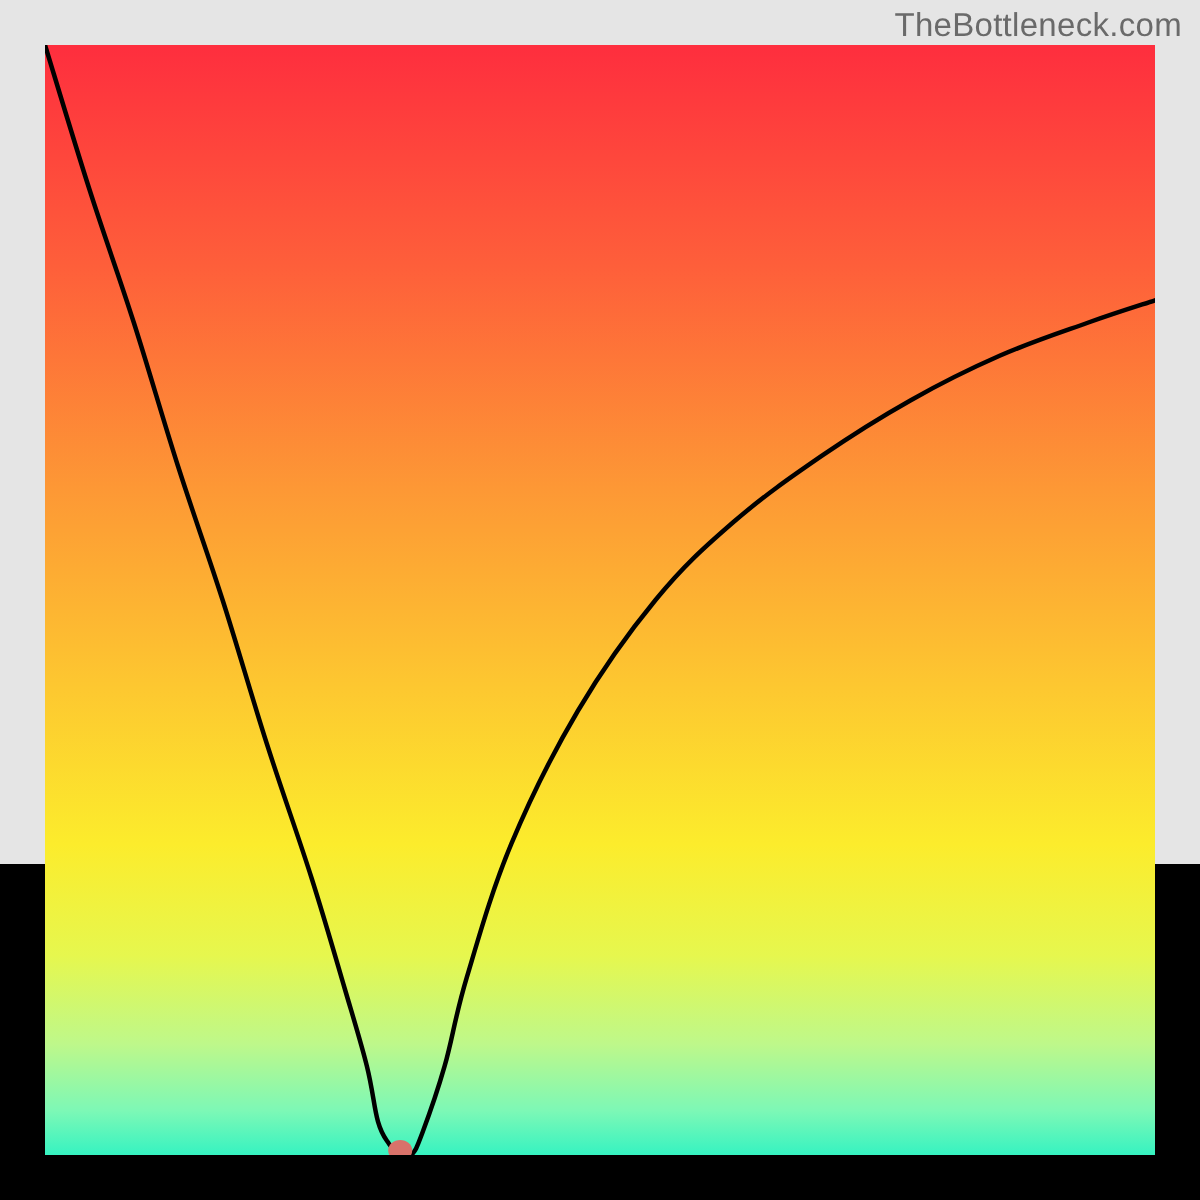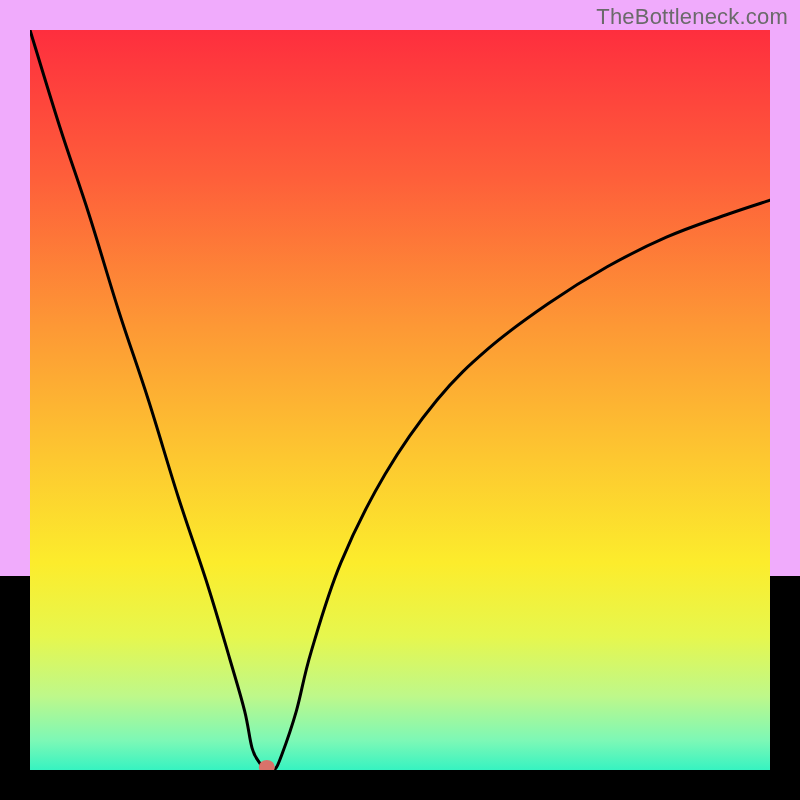--- a/index.html
+++ b/index.html
@@ -8,21 +8,21 @@
     width: 800px;
     height: 800px;
     background: #000;
     font-family: Arial, Helvetica, sans-serif;
     overflow: hidden;
   }
   .frame {
     position: relative;
     width: 800px;
     height: 576px;
-    background: #f0abfc;
+    background: #e5e5e5;
   }
   .attrib {
     position: absolute;
     top: 4px;
     right: 12px;
     color: #6a6a6a;
     font-size: 22px;
     font-weight: 500;
     letter-spacing: 0.2px;
     user-select: none;

